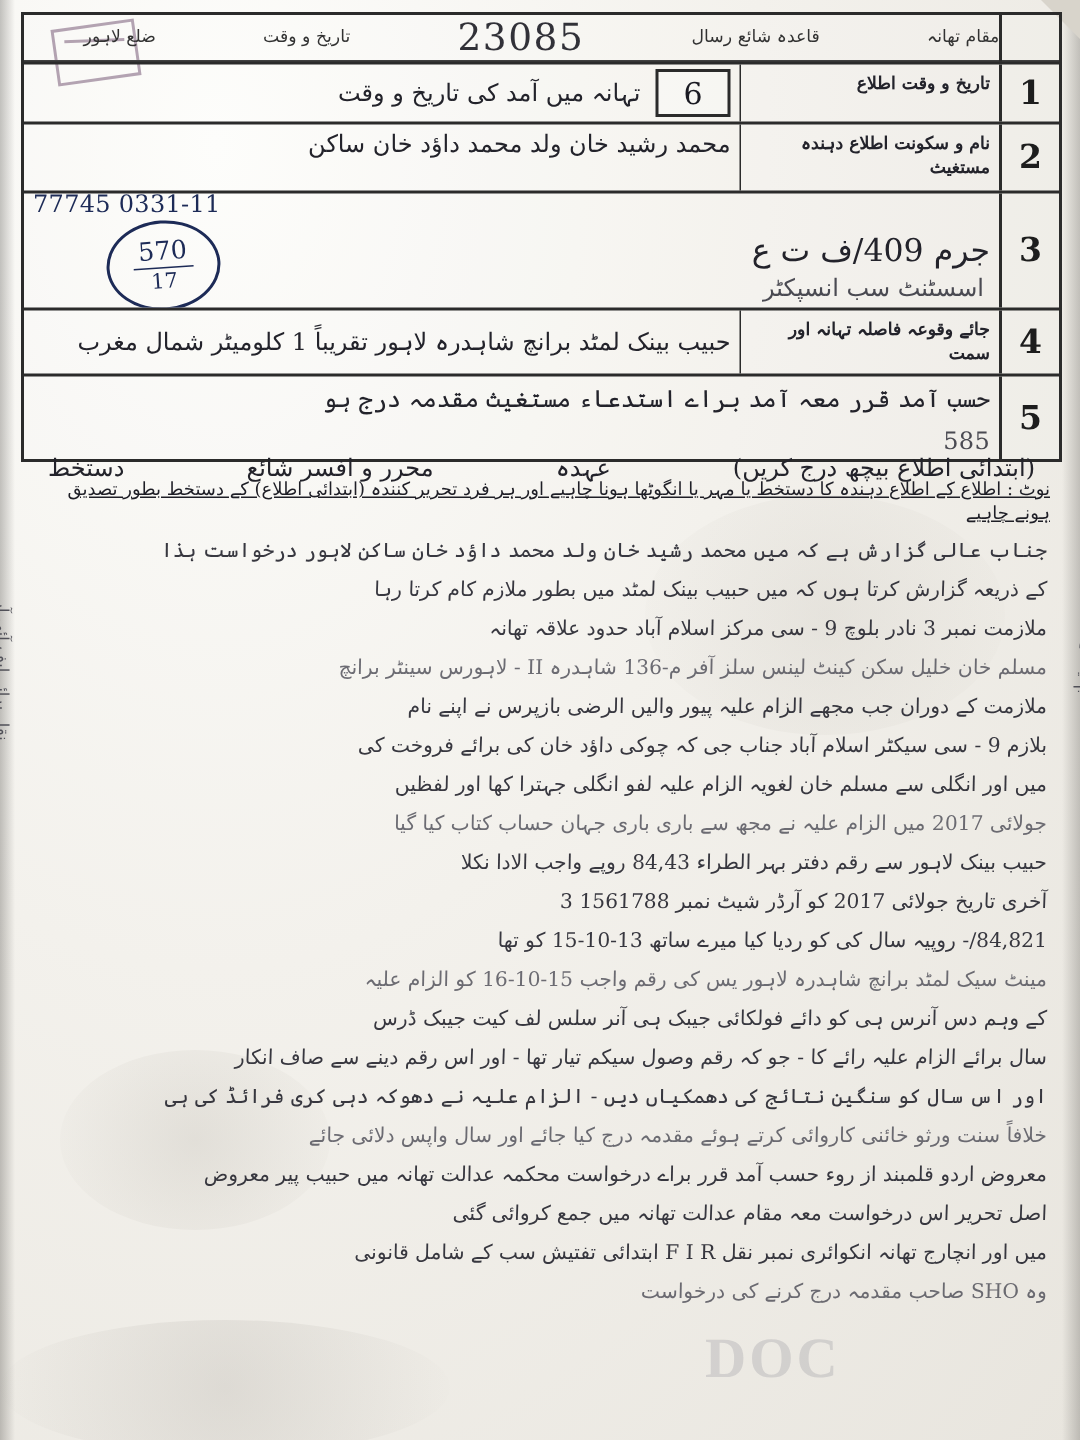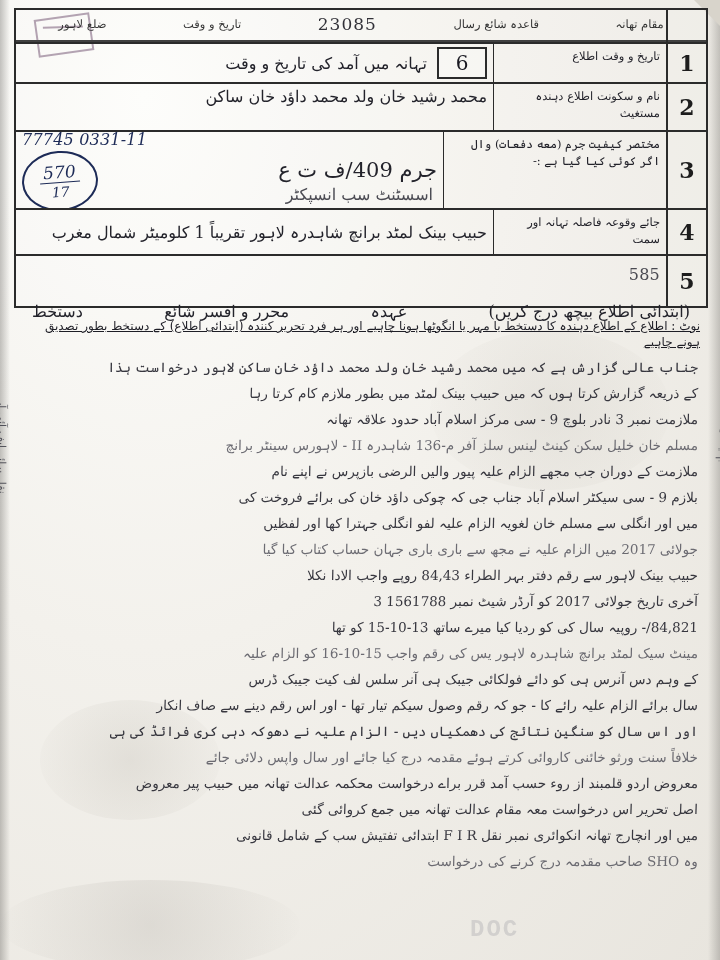--- a/index.html
+++ b/index.html
@@ -65,20 +65,21 @@
   .row-label {
     flex: 0 0 160px;
     border-left: 1.5px solid #2b2b2b;
     padding: 4px 6px;
     font-size: 11.5px;
     line-height: 1.45;
     color: #1b1b1b;
     direction: rtl;
     text-align: right;
     font-family: "DejaVu Sans", sans-serif;
+    font-weight: bold;
   }
   .row-content {
     flex: 1 1 auto;
     position: relative;
     direction: rtl;
     padding: 3px 6px;
     color: #1b1b1b;
     overflow: hidden;
   }
   
@@ -114,21 +115,21 @@
   }
   .hdr-cell {
     flex: 1 1 auto;
     text-align: center;
     direction: rtl;
     font-size: 11.5px;
     color: #1b1b1b;
   }
   .hdr-num {
     font-family: "DejaVu Serif", serif;
-    font-size: 17px;
+    font-size: 25px;
     letter-spacing: 1px;
     color: #1a1a22;
   }
   
   .boxnum {
     display: inline-flex;
     align-items: center;
     justify-content: center;
     width: 46px;
     height: 28px;
@@ -205,27 +206,26 @@
     position: absolute;
     font-family: "DejaVu Serif", serif;
     color: #2b2b36;
     direction: rtl;
   }
   
   #watermark {
     position: absolute;
     left: 470px;
     top: 884px;
-    font-family: Liberation Mono, monospace;
-    font-size: 24px;
+    font-family: Liberation Serif, serif;
+    font-size: 38px;
     letter-spacing: 2px;
     color: rgba(120,120,130,0.22);
     font-weight: bold;
     pointer-events: none;
-    margin-top: 32px;
   }
   
   #stamp {
     position: absolute;
     left: 36px;
     top: 16px;
     width: 52px;
     height: 34px;
     border: 2px solid #6b4a6b;
     transform: rotate(-8deg);
@@ -302,23 +302,22 @@
     <div class="form-row" style="height:48px;">
       <div class="row-num">2</div>
       <div class="row-label hand">نام و سکونت اطلاع دہندہ مستغیث</div>
       <div class="row-content">
         <div class="hand sm" style="line-height:1.3;">محمد رشید خان ولد محمد داؤد خان ساکن</div>
       </div>
     </div>
 
     <div class="form-row" style="height:78px;">
       <div class="row-num">3</div>
-      <div class="row-label hand" style="flex:0 0 210px;">مختصر کیفیت جرم (معه دفعات) وال اگر کوئی کیا گیا ہے :-</div>
       <div class="row-content" style="display:flex;flex-direction:row-reverse;align-items:center;justify-content:space-between;">
-        <div style="display:flex;flex-direction:column;align-items:flex-end;gap:2px;font-style:italic;">
+        <div style="display:flex;flex-direction:column;align-items:flex-start;gap:2px;">
           <span class="hand sm hand-blue">0331-11 77745</span>
           <div class="circle-frac">
             <span class="top">570</span>
             <span class="bot">17</span>
           </div>
         </div>
         <span class="hand xl" style="margin-left:90px;">جرم 409/ف ت ع</span>
         <span class="hand sm hand-lt" style="position:absolute;right:10px;bottom:4px;">اسسٹنٹ سب انسپکٹر</span>
       </div>
     </div>
@@ -327,20 +326,21 @@
       <div class="row-num">4</div>
       <div class="row-label hand">جائے وقوعہ فاصلہ تہانہ اور سمت</div>
       <div class="row-content" style="display:flex;align-items:center;">
         <span class="hand sm">حبیب بینک لمٹد برانچ شاہدرہ لاہور تقریباً 1 کلومیٹر شمال مغرب</span>
       </div>
     </div>
 
     <div class="form-row" style="flex:1 1 auto;">
       <div class="row-num">5</div>
       <div class="row-content">
+        <div class="hand sm" style="line-height:1.5;">حسب آمد قرر معہ آمد براے استدعاء مستغیث مقدمہ درج ہو</div>
         <div class="hand sm hand-lt" style="margin-top:6px;">
           <span>585</span>
         </div>
       </div>
     </div>
   </div>
 
   <div class="sig" style="left:14px;top:300px;width:694px;height:22px;display:flex;flex-direction:row-reverse;justify-content:space-between;align-items:center;padding:0 18px;box-sizing:border-box;">
     <span class="hand sm">دستخط</span>
     <span class="hand sm">محرر و افسر شائع</span>

